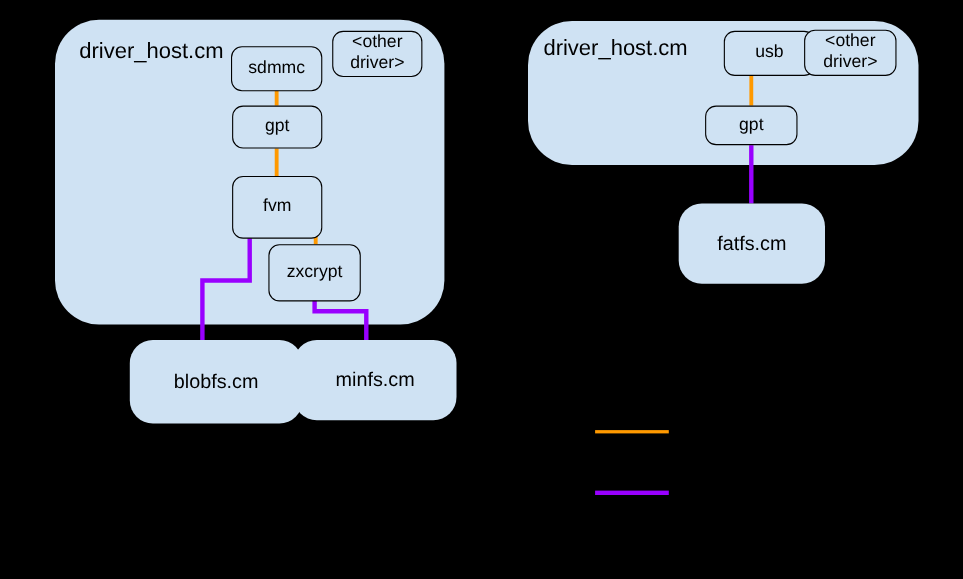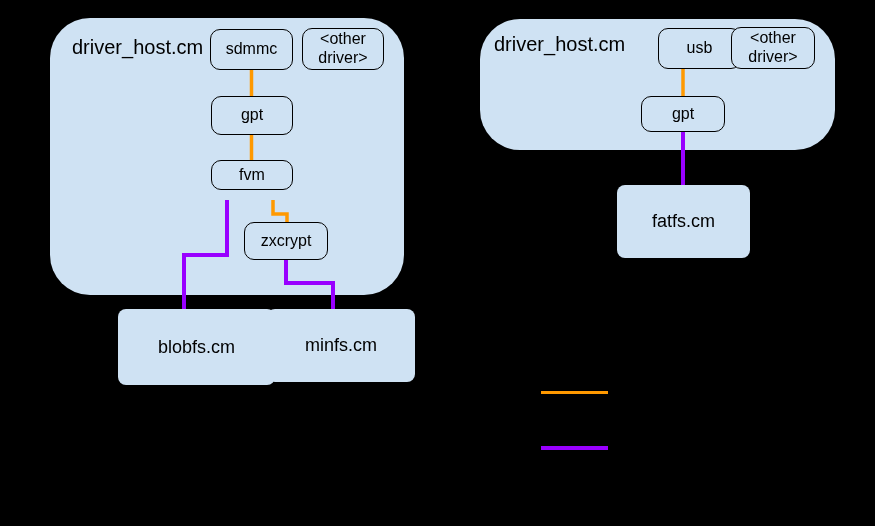--- a/index.html
+++ b/index.html
@@ -37,21 +37,21 @@
     border:1.5px solid var(--node-border);
     border-radius:10px;
     box-sizing:border-box;
     display:flex;align-items:center;justify-content:center;
     font-size:16px;line-height:1.18;
     text-align:center;
   }
   .node-lg{
     position:absolute;
     background:var(--node-fill);
-    border-radius:8px;
+    border-radius:21px;
     display:flex;align-items:center;justify-content:center;
     font-size:18px;
     text-align:center;
   }
   .edges{
     position:absolute;left:0;top:0;width:875px;height:526px;
     pointer-events:none;
   }
   .edge{fill:none;}
   .edge-orange{stroke:var(--orange-connector);stroke-width:3.5;}
@@ -74,25 +74,25 @@
   <svg class="edges" viewBox="0 0 875 526">
     <path class="edge edge-orange" d="M251.5 70 L251.5 96"></path>
     <path class="edge edge-orange" d="M251.5 135 L251.5 160"></path>
     <path class="edge edge-orange" d="M273 200 L273 214 L287 214 L287 222"></path>
     <path class="edge edge-purple" d="M227 200 L227 255 L184 255 L184 309"></path>
     <path class="edge edge-purple" d="M286 258 L286 283 L333 283 L333 309"></path>
     <path class="edge edge-orange" d="M683 69 L683 96"></path>
     <path class="edge edge-purple" d="M683 132 L683 185"></path>
   </svg>
 
-  <div class="node-sm" style="left:210px;top:29px;width:83px;height:41px;">sdmmc</div>
+  <div class="node-sm" style="left:210px;top:42px;width:83px;height:41px;">sdmmc</div>
   <div class="node-sm" style="left:302px;top:28px;width:82px;height:42px;">&lt;other driver&gt;</div>
   <div class="node-sm" style="left:211px;top:96px;width:82px;height:39px;">gpt</div>
-  <div class="node-sm" style="left:211px;top:160px;width:82px;height:30px;">fvm</div>
-  <div class="node-sm" style="left:244px;top:222px;width:84px;height:38px;">zxcrypt</div>
+  <div class="node-sm" style="left:211px;top:160px;width:82px;height:57px;">fvm</div>
+  <div class="node-sm" style="left:244px;top:222px;width:84px;height:52px;">zxcrypt</div>
   <div class="node-lg" style="left:118px;top:309px;width:157px;height:76px;">blobfs.cm</div>
   <div class="node-lg" style="left:267px;top:309px;width:148px;height:73px;">minfs.cm</div>
 
   <div class="node-sm" style="left:642px;top:28px;width:83px;height:41px;margin-left:16px;">usb</div>
   <div class="node-sm" style="left:731px;top:27px;width:84px;height:42px;">&lt;other driver&gt;</div>
   <div class="node-sm" style="left:641px;top:96px;width:84px;height:36px;">gpt</div>
   <div class="node-lg" style="left:617px;top:185px;width:133px;height:73px;">fatfs.cm</div>
 
   <div class="legend-line orange" style="left:541px;top:391px;width:67px;height:3px;"></div>
   <div class="legend-line purple" style="left:541px;top:446px;width:67px;height:4px;"></div>

